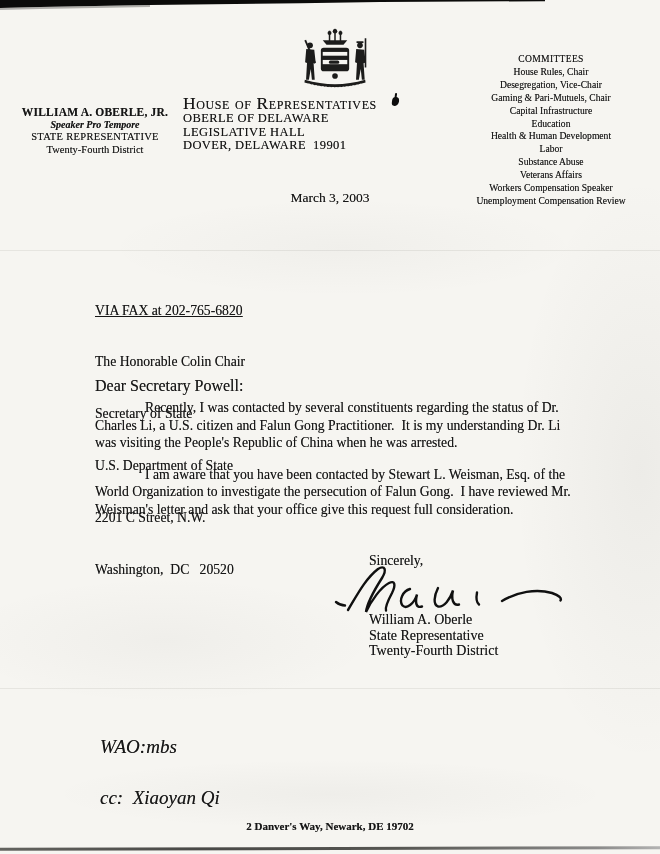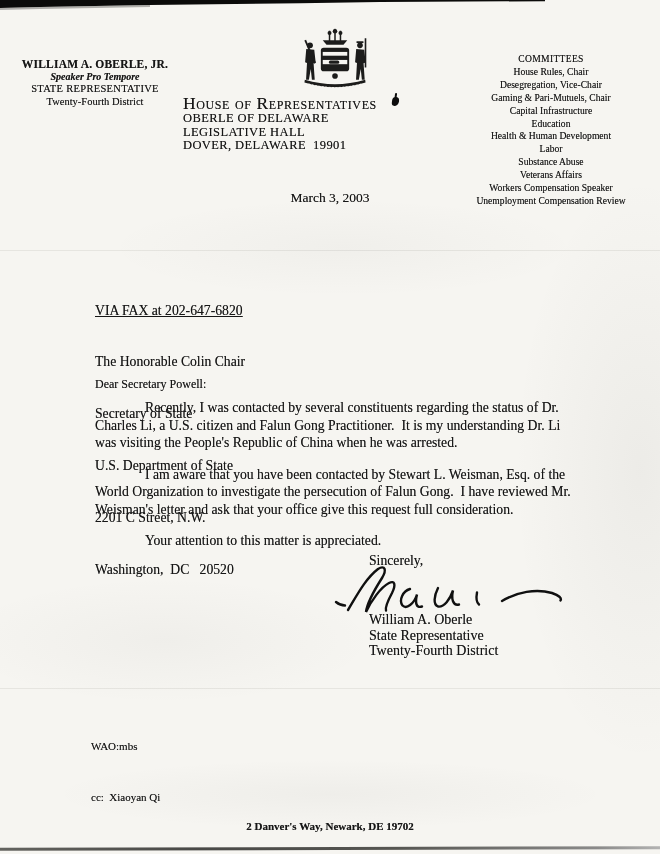--- a/index.html
+++ b/index.html
@@ -23,47 +23,47 @@
   .scan-bottom{position:absolute;top:847px;left:-4px;width:668px;height:3px;
     background:linear-gradient(to right,#4a4a46 0%,#2a2a28 30%,#3a3a36 60%,#777 90%,#aaa 100%);
     transform:rotate(-.15deg);opacity:.85;}
   .fold{position:absolute;left:0;width:660px;height:1px;background:rgba(90,88,80,.10);}
   .ink-blot{position:absolute;left:392px;top:97px;width:7px;height:9px;background:#0c0c0c;
     border-radius:50% 50% 60% 40%;transform:rotate(8deg);}
   .ink-blot:before{content:"";position:absolute;left:2px;top:-4px;width:2px;height:5px;background:#0c0c0c;border-radius:2px;}
 
   
   .sender{position:absolute;left:8px;top:58px;width:174px;text-align:center;line-height:12.5px;}
-  .sender .name{font-size:11.5px;font-weight:700;letter-spacing:.2px;}
+  .sender .name{font-size:11.5px;font-weight:700;letter-spacing:.2px;margin-top:48px;}
   .sender .t1{font-size:10px;font-style:italic;font-weight:700;}
   .sender .t2{font-size:10.5px;letter-spacing:.3px;}
   .sender .t3{font-size:10.5px;}
 
   .org{position:absolute;left:183px;top:26px;width:304px;text-align:left;}
   .seal{display:block;margin:0 auto 2px auto;}
   .org .l1{font-variant:small-caps;font-size:17.5px;letter-spacing:.6px;line-height:18px;}
   .org .l2,.org .l3,.org .l4{font-size:12.5px;line-height:13.5px;letter-spacing:.4px;white-space:pre-wrap;}
 
   .committees{position:absolute;left:444px;top:53px;width:214px;text-align:center;font-size:9.6px;line-height:12.9px;}
   .committees .hd{letter-spacing:.3px;}
 
   .dateline{position:absolute;left:230px;top:190px;width:200px;text-align:center;font-size:13.5px;}
 
   
   .recipient{position:absolute;left:95px;top:267px;font-size:13.7px;line-height:17.3px;white-space:pre-wrap;}
   .recipient .via{text-decoration:underline;}
-  .salutation{position:absolute;left:95px;top:377px;font-size:12px;}
+  .salutation{position:absolute;left:95px;top:377px;font-size:16px;}
   .body{position:absolute;left:95px;top:399px;width:479px;font-size:13.7px;line-height:17.5px;}
   .body p{margin:0 0 14px 0;text-indent:50px;white-space:pre-wrap;}
 
   .closing-word{position:absolute;left:369px;top:553px;font-size:13.7px;}
   .signature{position:absolute;left:332px;top:563px;}
   .signer{position:absolute;left:369px;top:612px;font-size:14px;line-height:15.6px;}
 
-  .reference{position:absolute;left:91px;top:703px;font-size:11px;line-height:17.3px;white-space:pre-wrap;}
+  .reference{position:absolute;left:100px;top:703px;font-size:19px;line-height:17.3px;white-space:pre-wrap;font-style:italic;}
 
   .footer{position:absolute;left:0;top:791px;width:660px;text-align:center;font-size:11px;font-weight:700;line-height:14px;white-space:pre-wrap;}
 </style>
 </head>
 <body>
 
 <div class="page">
 
   <svg class="scan-top" viewBox="0 0 660 10" preserveAspectRatio="none">
     <polygon points="0,0 545,0 545,1.2 380,2 300,3.2 150,5 40,7 0,8" fill="#0b0b0a"></polygon>
@@ -129,34 +129,33 @@
     <div>Labor</div>
     <div>Substance Abuse</div>
     <div>Veterans Affairs</div>
     <div>Workers Compensation Speaker</div>
     <div>Unemployment Compensation Review</div>
   </div>
 
   <div class="dateline txt">March 3, 2003</div>
 
   <div class="recipient txt">
-    <div class="via">VIA FAX at 202-647-6820</div>
+    <div class="via">VIA FAX at 202-765-6820</div>
     <div>The Honorable Colin Chair</div>
     <div>Secretary of State</div>
     <div>U.S. Department of State</div>
     <div>2201 C Street, N.W.</div>
     <div>Washington,  DC   20520</div>
   </div>
 
   <div class="salutation txt">Dear Secretary Powell:</div>
 
   <div class="body">
     <p class="txt">Recently, I was contacted by several constituents regarding the status of Dr. Charles Li, a U.S. citizen and Falun Gong Practitioner.  It is my understanding Dr. Li was visiting the People's Republic of China when he was arrested.</p>
     <p class="txt">I am aware that you have been contacted by Stewart L. Weisman, Esq. of the World Organization to investigate the persecution of Falun Gong.  I have reviewed Mr. Weisman's letter and ask that your office give this request full consideration.</p>
-    <p class="txt">Your attention to this matter is appreciated.</p>
   </div>
 
   <div class="closing-word txt">Sincerely,</div>
   <svg class="signature" width="238" height="56" viewBox="0 0 238 56">
     <g fill="none" stroke="#101010" stroke-width="2.4" stroke-linecap="round">
       <path d="M4,39 c3,2.5 6,3.5 9,3.5"></path>
       <path d="M16,47 C24,34 33,16 46,6 C53,1.5 55,7 50,15 C43,26 35,41 34,49 C39,38 49,24 57,20 C63,17 64,22 60,30 C56,37.5 53,44 54,47.5"></path>
       <path d="M78,26 C71,28 66.5,37 70.5,42.5 C74.5,46.5 82,41 85,31.5 C83,39.5 84,45.5 90,43.5"></path>
       <path d="M106,25 C102,33 101,41.5 106,43.5 C112,44.5 118,36.5 121,27.5 C119,36 121,43 127,41.5"></path>
       <path d="M145,29.5 C144,35 144.5,39.5 147,41.5"></path>

